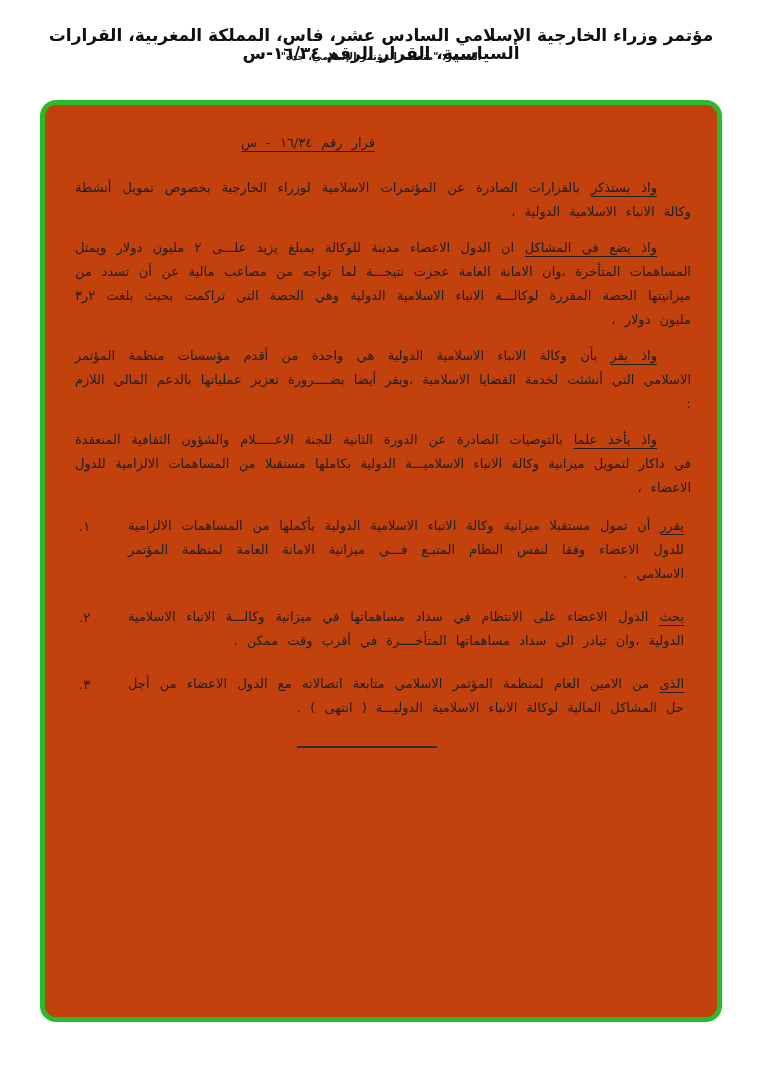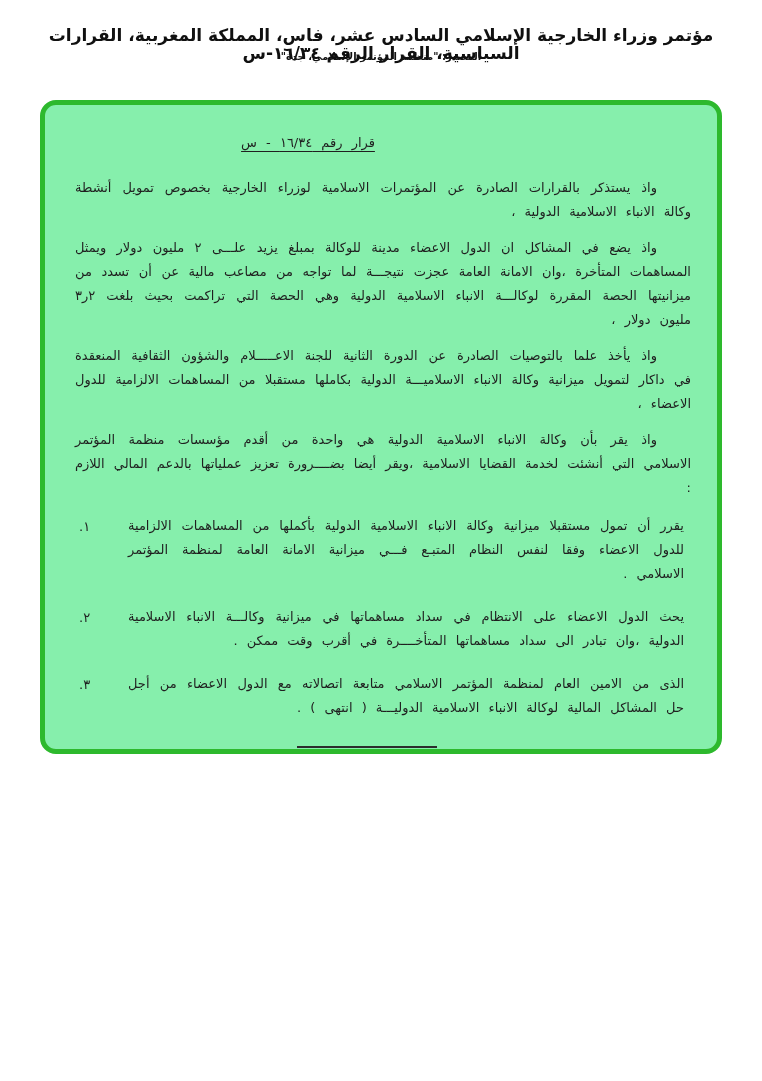--- a/index.html
+++ b/index.html
@@ -21,41 +21,41 @@
   }
   .page-source {
     position: absolute; top: 50px; left: 14px; right: 14px;
     direction: rtl; text-align: center;
     font-weight: bold; font-size: 10px; line-height: 14px;
     color: #101010;
   }
 
   .frame {
     position: absolute; left: 40px; top: 100px;
-    width: 682px; height: 654px;
+    width: 682px; height: 922px;
     border: 5px solid #2db92d;
     border-radius: 16px;
-    background: #86efac;
+    background: #c2410c;
     overflow: hidden;
   }
   .content {
     direction: rtl;
     padding: 24px 26px 0 30px;
     font-size: 13px; line-height: 24px;
     text-align: justify;
     word-spacing: 5px; letter-spacing: 0.2px;
     color: #1f1f1f;
   }
 
   .titles { text-align: center; padding-right: 150px; margin-bottom: 20px; }
   .title { line-height: 27px; }
   .u { text-decoration: underline; text-underline-offset: 4px; }
 
   .para { margin-bottom: 12px; text-indent: 34px; }
-  .lead { text-underline-offset: 4px; }
+  .lead { text-decoration: underline; text-underline-offset: 4px; }
 
   .items { margin-top: 14px; }
   .item { position: relative; padding-left: 46px; margin-bottom: 19px; }
   .item .num { position: absolute; left: 4px; top: 1px; }
   .item .para { text-indent: 0; margin: 7px; }
 
   .end-line {
     width: 140px;
     border-top: 2px solid #2c2c2c;
     margin: 26px auto 0 auto;
@@ -77,23 +77,23 @@
         <div class="title u">قرار رقم ١٦/٣٤ - س</div>
       </div>
 
 
       <p class="para"><span class="lead">واذ يستذكر</span><span> بالقرارات الصادرة عن المؤتمرات الاسلامية لوزراء الخارجية بخصوص تمويل أنشطة وكالة الانباء الاسلامية الدولية ،</span></p>
 
 
 
       <p class="para"><span class="lead">واذ يضع في المشاكل</span><span> ان الدول الاعضاء مدينة للوكالة بمبلغ يزيد علـــى ٢ مليون دولار ويمثل المساهمات المتأخرة ،وان الامانة العامة عجزت نتيجـــة لما تواجه من مصاعب مالية عن أن تسدد من ميزانيتها الحصة المقررة لوكالـــة الانباء الاسلامية الدولية وهي الحصة التي تراكمت بحيث بلغت ٢ر٣ مليون دولار ،</span></p>
 
+      <p class="para"><span class="lead">واذ يقر</span><span> بأن وكالة الانباء الاسلامية الدولية هي واحدة من أقدم مؤسسات منظمة المؤتمر الاسلامي التي أنشئت لخدمة القضايا الاسلامية ،ويقر أيضا بضــــرورة تعزيز عملياتها بالدعم المالي اللازم :</span></p>
+
       <p class="para"><span class="lead">واذ يأخذ علما</span><span> بالتوصيات الصادرة عن الدورة الثانية للجنة الاعـــــلام والشؤون الثقافية المنعقدة في داكار لتمويل ميزانية وكالة الانباء الاسلاميـــة الدولية بكاملها مستقبلا من المساهمات الالزامية للدول الاعضاء ،</span></p>
-
-      <p class="para"><span class="lead">واذ يقر</span><span> بأن وكالة الانباء الاسلامية الدولية هي واحدة من أقدم مؤسسات منظمة المؤتمر الاسلامي التي أنشئت لخدمة القضايا الاسلامية ،ويقر أيضا بضــــرورة تعزيز عملياتها بالدعم المالي اللازم :</span></p>
 
       <div class="items">
 
         <div class="item">
           <span class="num">١.</span>
           <p class="para"><span class="lead">يقرر</span><span> أن تمول مستقبلا ميزانية وكالة الانباء الاسلامية الدولية بأكملها من المساهمات الالزامية للدول الاعضاء وفقا لنفس النظام المتبـع فـــي ميزانية الامانة العامة لمنظمة المؤتمر الاسلامي .</span></p>
         </div>
 
         <div class="item">
           <span class="num">٢.</span>

